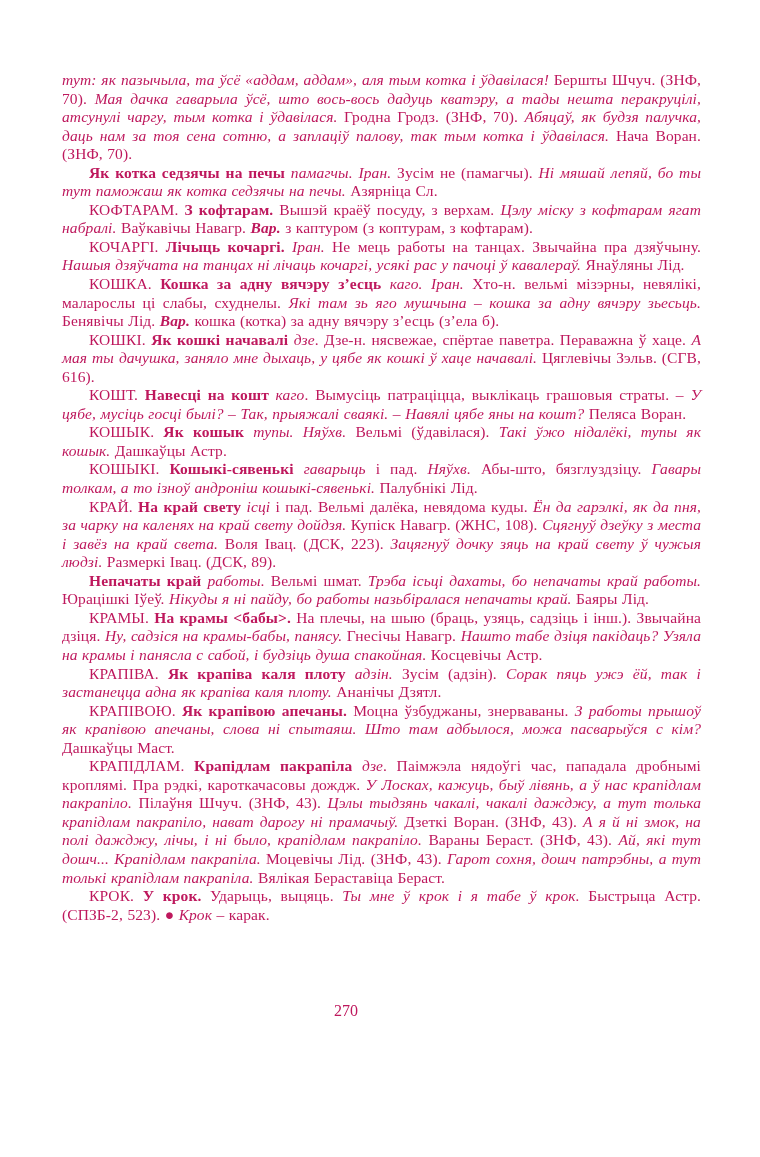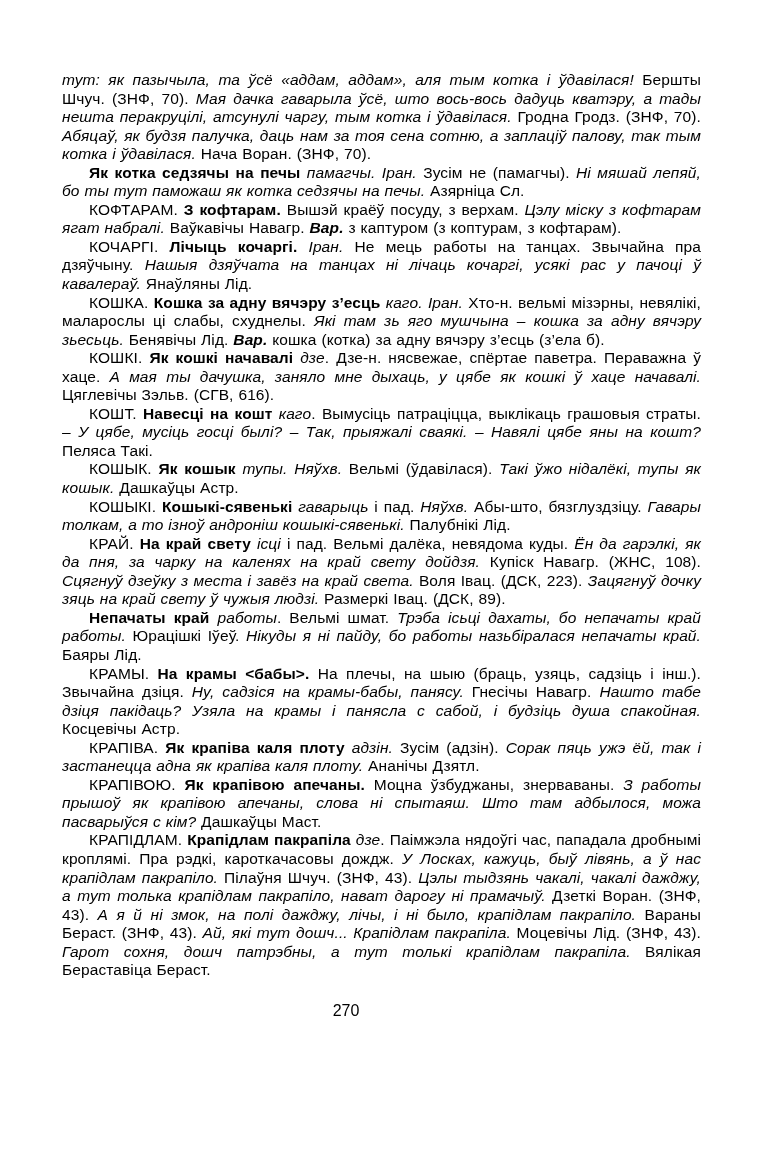--- a/index.html
+++ b/index.html
@@ -1,22 +1,22 @@
 <!DOCTYPE html>
 <html><head>
 <meta charset="utf-8">
 <style>
   html, body { margin: 0; padding: 0; background: #ffffff; }
   .page {
     width: 760px;
     height: 1157px;
     position: relative;
     background: #ffffff;
-    color: #000000;
-    font-family: Liberation Sans, sans-serif;
+    color: #be185d;
+    font-family: Liberation Serif, serif;
     overflow: hidden;
   }
   .text-block {
     position: absolute;
     left: 62px;
     top: 71px;
     width: 639px;
   }
   p.para {
     margin: 0;
@@ -46,24 +46,25 @@
 <body>
 
 <div class="page">
   <div class="text-block">
       <p class="para"><span class="run-i">тут: як пазычыла, та ўсё «аддам, аддам», аля тым котка і ўдавілася! </span><span class="run-r">Бершты Шчуч. (ЗНФ, 70). </span><span class="run-i">Мая дачка гаварыла ўсё, што вось-вось дадуць кватэру, а тады нешта перакруцілі, атсунулі чаргу, тым котка і ўдавілася. </span><span class="run-r">Гродна Гродз. (ЗНФ, 70). </span><span class="run-i">Абяцаў, як будзя палучка, даць нам за тоя сена сотню, а заплаціў палову, так тым котка і ўдавілася. </span><span class="run-r">Нача Воран. (ЗНФ, 70).</span></p>
       <p class="para indent"><span class="run-b">Як котка седзячы на печы </span><span class="run-i">памагчы. Іран. </span><span class="run-r">Зусім не (памагчы). </span><span class="run-i">Ні мяшай лепяй, бо ты тут паможаш як котка седзячы на печы. </span><span class="run-r">Азярніца Сл.</span></p>
       <p class="para indent"><span class="run-r">КОФТАРАМ. </span><span class="run-b">З кофтарам. </span><span class="run-r">Вышэй краёў посуду, з верхам. </span><span class="run-i">Цэлу міску з кофтарам ягат набралі. </span><span class="run-r">Ваўкавічы Навагр. </span><span class="run-bi">Вар. </span><span class="run-r">з каптуром (з коптурам, з кофтарам).</span></p>
       <p class="para indent"><span class="run-r">КОЧАРГІ. </span><span class="run-b">Лічыць кочаргі. </span><span class="run-i">Іран. </span><span class="run-r">Не мець работы на танцах. Звычайна пра дзяўчыну. </span><span class="run-i">Нашыя дзяўчата на танцах ні лічаць кочаргі, усякі рас у пачоці ў кавалераў. </span><span class="run-r">Янаўляны Лід.</span></p>
       <p class="para indent"><span class="run-r">КОШКА. </span><span class="run-b">Кошка за адну вячэру з’есць </span><span class="run-i">каго. Іран. </span><span class="run-r">Хто-н. вельмі мізэрны, невялікі, маларослы ці слабы, схуднелы. </span><span class="run-i">Які там зь яго мушчына – кошка за адну вячэру зьесьць. </span><span class="run-r">Бенявічы Лід. </span><span class="run-bi">Вар. </span><span class="run-r">кошка (котка) за адну вячэру з’есць (з’ела б).</span></p>
       <p class="para indent"><span class="run-r">КОШКІ. </span><span class="run-b">Як кошкі начавалі </span><span class="run-i">дзе</span><span class="run-r">. Дзе-н. нясвежае, спёртае паветра. Пераважна ў хаце. </span><span class="run-i">А мая ты дачушка, заняло мне дыхаць, у цябе як кошкі ў хаце начавалі. </span><span class="run-r">Цяглевічы Зэльв. (СГВ, 616).</span></p>
-      <p class="para indent"><span class="run-r">КОШТ. </span><span class="run-b">Навесці на кошт </span><span class="run-i">каго</span><span class="run-r">. Вымусіць патраціцца, выклікаць грашовыя страты. </span><span class="run-i">– У цябе, мусіць госці былі? – Так, прыяжалі сваякі. – Навялі цябе яны на кошт? </span><span class="run-r">Пеляса Такі.</span></p>
+      <p class="para indent"><span class="run-r">КОШТ. </span><span class="run-b">Навесці на кошт </span><span class="run-i">каго</span><span class="run-r">. Вымусіць патраціцца, выклікаць грашовыя страты. </span><span class="run-i">– У цябе, мусіць госці былі? – Так, прыяжалі сваякі. – Навялі цябе яны на кошт? </span><span class="run-r">Пеляса Воран.</span></p>
       <p class="para indent"><span class="run-r">КОШЫК. </span><span class="run-b">Як кошык </span><span class="run-i">тупы. Няўхв. </span><span class="run-r">Вельмі (ўдавілася). </span><span class="run-i">Такі ўжо нідалёкі, тупы як кошык. </span><span class="run-r">Дашкаўцы Астр.</span></p>
       <p class="para indent"><span class="run-r">КОШЫКІ. </span><span class="run-b">Кошыкі-сявенькі </span><span class="run-i">гаварыць </span><span class="run-r">і пад. </span><span class="run-i">Няўхв. </span><span class="run-r">Абы-што, бязглуздзіцу. </span><span class="run-i">Гавары толкам, а то ізноў андроніш кошыкі-сявенькі. </span><span class="run-r">Палубнікі Лід.</span></p>
       <p class="para indent"><span class="run-r">КРАЙ. </span><span class="run-b">На край свету </span><span class="run-i">ісці </span><span class="run-r">і пад. Вельмі далёка, невядома куды. </span><span class="run-i">Ён да гарэлкі, як да пня, за чарку на каленях на край свету дойдзя. </span><span class="run-r">Купіск Навагр. (ЖНС, 108). </span><span class="run-i">Сцягнуў дзеўку з места і завёз на край света. </span><span class="run-r">Воля Івац. (ДСК, 223). </span><span class="run-i">Зацягнуў дочку зяць на край свету ў чужыя людзі. </span><span class="run-r">Размеркі Івац. (ДСК, 89).</span></p>
       <p class="para indent"><span class="run-b">Непачаты край </span><span class="run-i">работы</span><span class="run-r">. Вельмі шмат. </span><span class="run-i">Трэба ісьці дахаты, бо непачаты край работы. </span><span class="run-r">Юрацішкі Іўеў. </span><span class="run-i">Нікуды я ні пайду, бо работы назьбіралася непачаты край. </span><span class="run-r">Баяры Лід.</span></p>
       <p class="para indent"><span class="run-r">КРАМЫ. </span><span class="run-b">На крамы &lt;бабы&gt;. </span><span class="run-r">На плечы, на шыю (браць, узяць, садзіць і інш.). Звычайна дзіця. </span><span class="run-i">Ну, садзіся на крамы-бабы, панясу. </span><span class="run-r">Гнесічы Навагр. </span><span class="run-i">Нашто табе дзіця пакідаць? Узяла на крамы і панясла с сабой, і будзіць душа спакойная. </span><span class="run-r">Косцевічы Астр.</span></p>
       <p class="para indent"><span class="run-r">КРАПІВА. </span><span class="run-b">Як крапіва каля плоту </span><span class="run-i">адзін. </span><span class="run-r">Зусім (адзін). </span><span class="run-i">Сорак пяць ужэ ёй, так і застанецца адна як крапіва каля плоту. </span><span class="run-r">Ананічы Дзятл.</span></p>
       <p class="para indent"><span class="run-r">КРАПІВОЮ. </span><span class="run-b">Як крапівою апечаны. </span><span class="run-r">Моцна ўзбуджаны, знерваваны. </span><span class="run-i">З работы прышоў як крапівою апечаны, слова ні спытаяш. Што там адбылося, можа пасварыўся с кім? </span><span class="run-r">Дашкаўцы Маст.</span></p>
       <p class="para indent"><span class="run-r">КРАПІДЛАМ. </span><span class="run-b">Крапідлам пакрапіла </span><span class="run-i">дзе</span><span class="run-r">. Паімжэла нядоўгі час, пападала дробнымі кроплямі. Пра рэдкі, кароткачасовы дождж. </span><span class="run-i">У Лосках, кажуць, быў лівянь, а ў нас крапідлам пакрапіло. </span><span class="run-r">Пілаўня Шчуч. (ЗНФ, 43). </span><span class="run-i">Цэлы тыдзянь чакалі, чакалі дажджу, а тут толька крапідлам пакрапіло, нават дарогу ні прамачыў. </span><span class="run-r">Дзеткі Воран. (ЗНФ, 43). </span><span class="run-i">А я й ні змок, на полі дажджу, лічы, і ні было, крапідлам пакрапіло. </span><span class="run-r">Вараны Бераст. (ЗНФ, 43). </span><span class="run-i">Ай, які тут дошч... Крапідлам пакрапіла. </span><span class="run-r">Моцевічы Лід. (ЗНФ, 43). </span><span class="run-i">Гарот сохня, дошч патрэбны, а тут толькі крапідлам пакрапіла. </span><span class="run-r">Вялікая Бераставіца Бераст.</span></p>
+      <p class="para indent"><span class="run-r">КРОК. </span><span class="run-b">У крок. </span><span class="run-r">Ударыць, выцяць. </span><span class="run-i">Ты мне ў крок і я табе ў крок. </span><span class="run-r">Быстрыца Астр. (СПЗБ-2, 523). ● </span><span class="run-i">Крок </span><span class="run-r">– карак.</span></p>
     </div>
   <div class="page-number">270</div>
 </div>
 
 </body></html>

